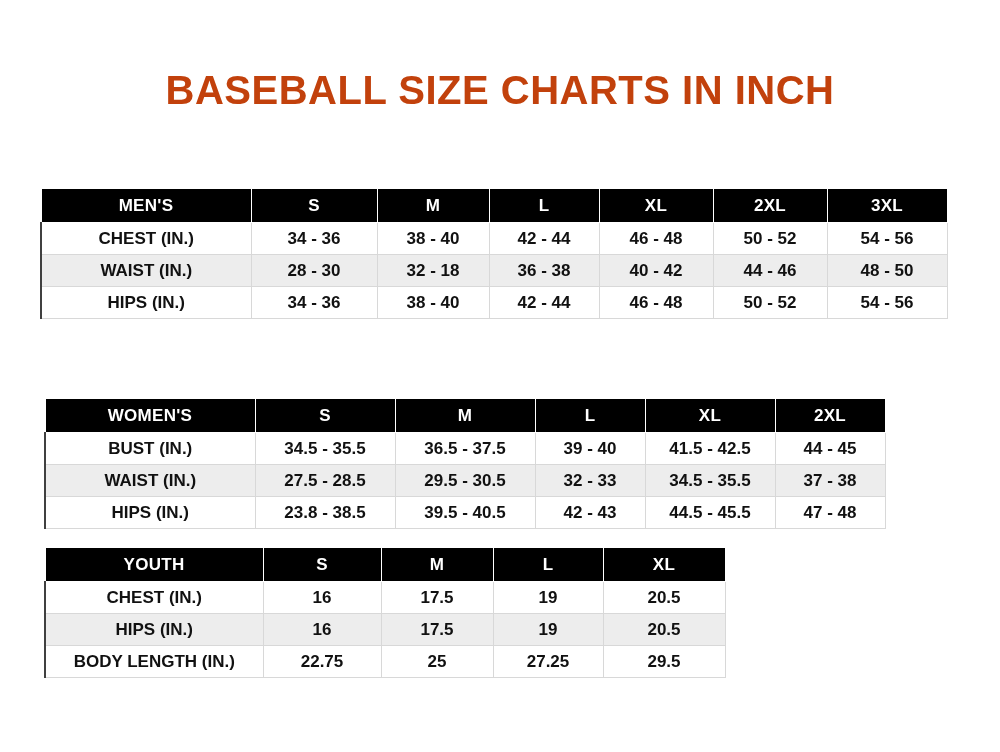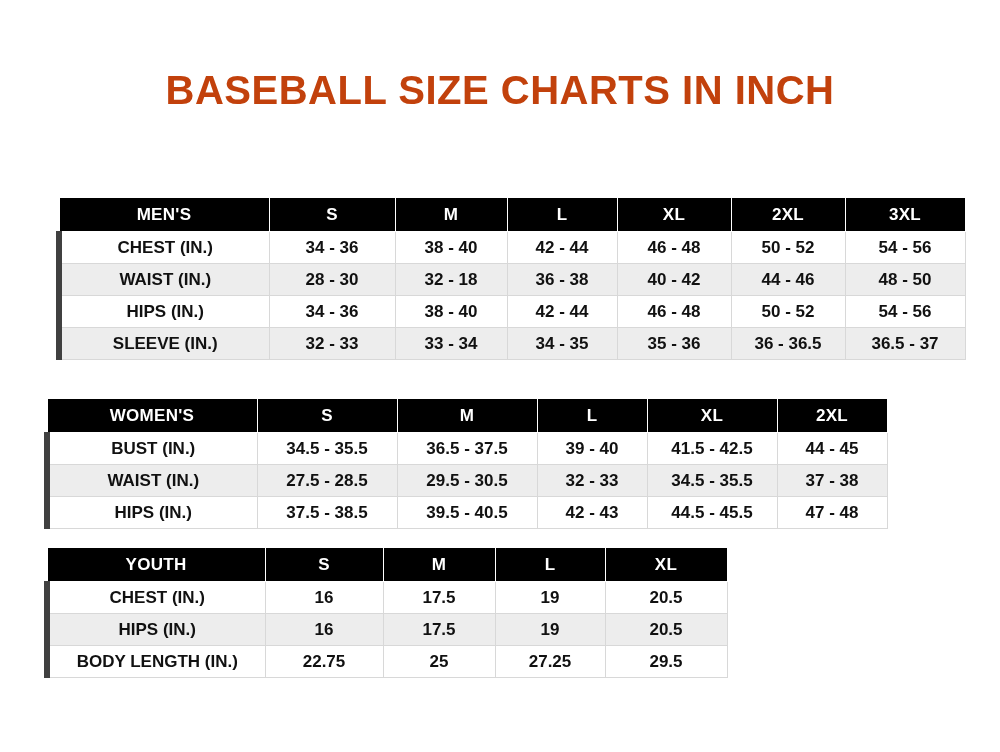--- a/index.html
+++ b/index.html
@@ -67,29 +67,28 @@
     font-weight: bold;
     text-align: center;
   }
   .chart-block tbody tr.alt td.row-label {
     background: #ededed;
   }
   .chart-block tbody td {
     border: 1px solid #d8d8d8;
   }
   .chart-block tbody td.row-label {
-    border-left: 6px solid #404040;
+    border-left: 2px solid #404040;
   }
 
   
   #mens-chart {
     top: 188px;
-    left: 56px;
+    left: 40px;
     width: 906px;
-    margin-top: 9px;
   }
   #mens-chart col.c0 { width: 210px; }
   #mens-chart col.c1 { width: 126px; }
   #mens-chart col.c2 { width: 112px; }
   #mens-chart col.c3 { width: 110px; }
   #mens-chart col.c4 { width: 114px; }
   #mens-chart col.c5 { width: 114px; }
   #mens-chart col.c6 { width: 120px; }
 
   
@@ -166,29 +165,20 @@
       </tr>
       <tr>
         <td class="row-label">HIPS (IN.)</td>
         <td>34 - 36</td>
         <td>38 - 40</td>
         <td>42 - 44</td>
         <td>46 - 48</td>
         <td>50 - 52</td>
         <td>54 - 56</td>
       </tr>
-      <tr class="alt">
-        <td class="row-label">SLEEVE (IN.)</td>
-        <td>32 - 33</td>
-        <td>33 - 34</td>
-        <td>34 - 35</td>
-        <td>35 - 36</td>
-        <td>36 - 36.5</td>
-        <td>36.5 - 37</td>
-      </tr>
     </tbody>
   </table>
 
   <table class="chart-block" id="womens-chart">
     <colgroup>
       <col class="c0">
         <col class="c1">
         <col class="c2">
         <col class="c3">
         <col class="c4">
@@ -216,21 +206,21 @@
       <tr class="alt">
         <td class="row-label">WAIST (IN.)</td>
         <td>27.5 - 28.5</td>
         <td>29.5 - 30.5</td>
         <td>32 - 33</td>
         <td>34.5 - 35.5</td>
         <td>37 - 38</td>
       </tr>
       <tr>
         <td class="row-label">HIPS (IN.)</td>
-        <td>37.5 - 38.5</td>
+        <td>23.8 - 38.5</td>
         <td>39.5 - 40.5</td>
         <td>42 - 43</td>
         <td>44.5 - 45.5</td>
         <td>47 - 48</td>
       </tr>
     </tbody>
   </table>
 
   <table class="chart-block" id="youth-chart">
     <colgroup>

